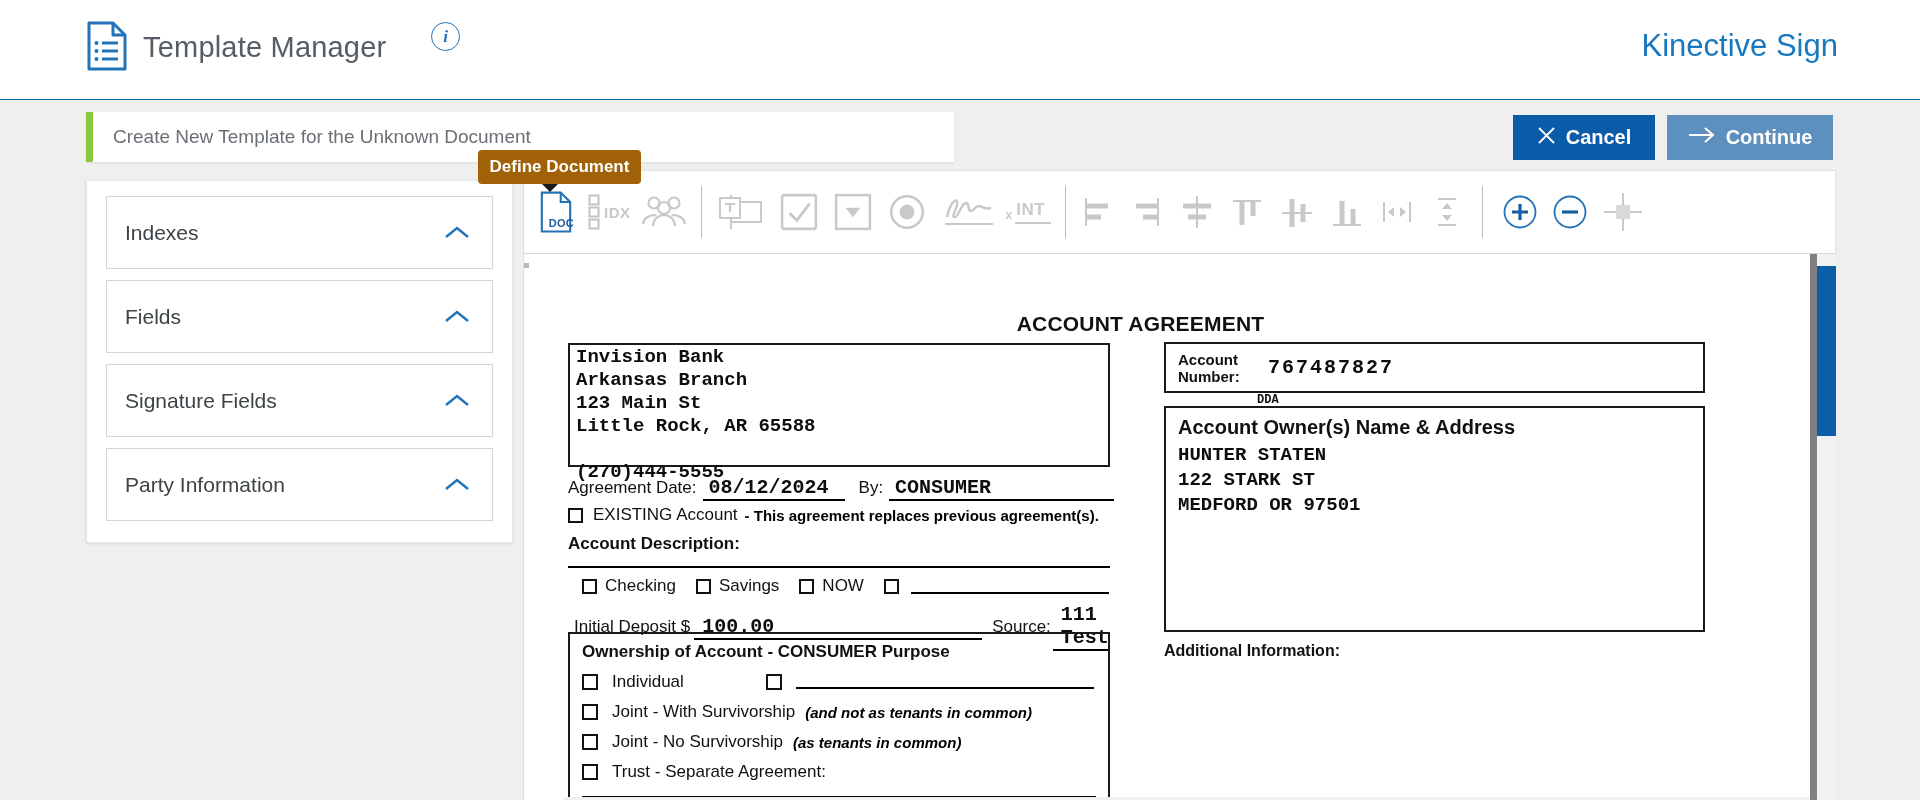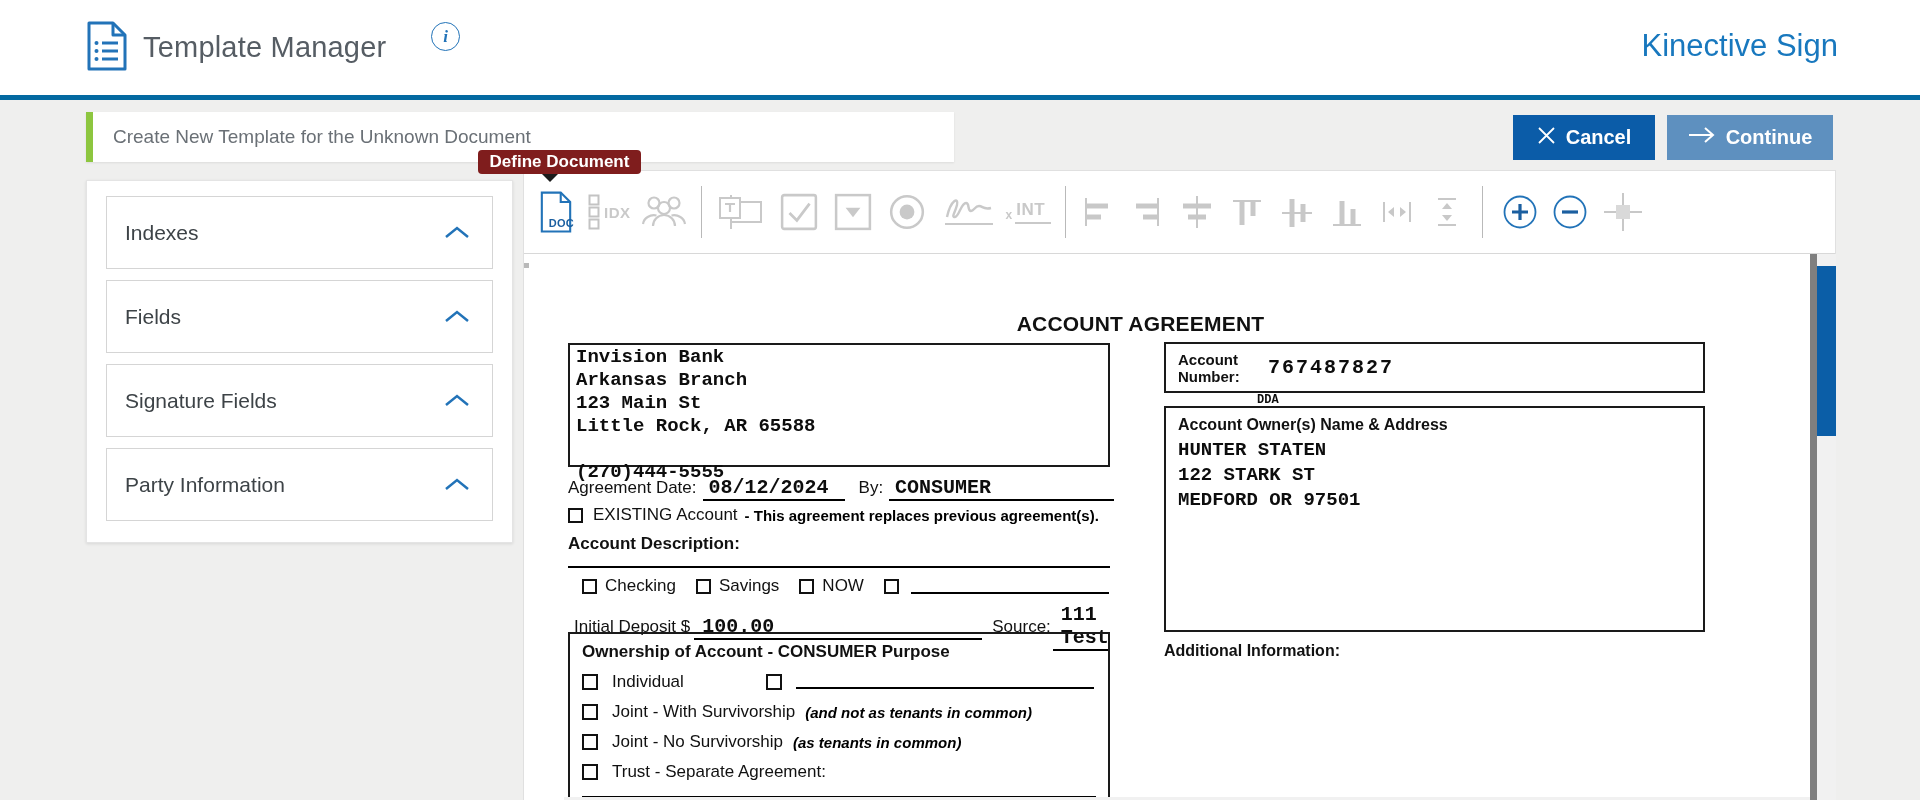--- a/index.html
+++ b/index.html
@@ -1,40 +1,40 @@
 <!DOCTYPE html>
 <html><head>
 <meta charset="utf-8">
 <style>
   * { margin:0; padding:0; box-sizing:border-box; }
   html,body { width:1920px; height:800px; }
   body { font-family:"Liberation Sans", sans-serif; background:#efefee; }
   .stage { position:relative; width:1920px; height:800px; overflow:hidden; background:#efefee; }
 
   
-  .header { position:absolute; left:0; top:0; width:1920px; height:100px; background:#fff; border-bottom:5px solid #0369a1; }
+  .header { position:absolute; left:0; top:0; width:1920px; height:100px; background:#fff; border-bottom:1px solid #0369a1; }
   .logo { position:absolute; left:84px; top:20px; }
   .app-title { position:absolute; left:143px; top:31px; font-size:29px; color:#565d64; letter-spacing:0.2px; }
   .info-badge { position:absolute; left:431px; top:22px; width:29px; height:29px; border:1.5px solid #2273b8; border-radius:50%;
     color:#2273b8; font-family:"Liberation Serif", serif; font-style:italic; font-weight:bold; font-size:17px;
     display:flex; align-items:center; justify-content:center; }
   .brand { position:absolute; right:82px; top:28px; font-size:31px; color:#1878be; }
 
   
   .subbar { position:absolute; left:86px; top:112px; width:868px; height:50px; background:#fff;
     border-left:7px solid #8dc63f; box-shadow:0 1px 2px rgba(0,0,0,0.08); display:flex; align-items:center; }
   .subbar span { margin-left:20px; font-size:19px; color:#6a7076; }
 
   .btn { position:absolute; top:115px; height:45px; border:none; color:#fff; font-weight:bold; font-size:20px;
     font-family:"Liberation Sans", sans-serif; display:flex; align-items:center; justify-content:center; gap:10px; cursor:pointer; }
   .btn-cancel { left:1513px; width:142px; background:#0b5ca8; }
   .btn-continue { left:1667px; width:166px; background:#5e90bf; }
 
   
-  .tooltip { position:absolute; left:478px; top:150px; width:163px; height:24px; background:#7f1d1d; border-radius:4px;
+  .tooltip { position:absolute; left:478px; top:150px; width:163px; height:34px; background:#a16207; border-radius:4px;
     color:#fff; font-size:17px; font-weight:bold; display:flex; align-items:center; justify-content:center; z-index:30; }
   .tooltip .arrow { position:absolute; left:64px; bottom:-8px; width:0; height:0;
     border-left:8px solid transparent; border-right:8px solid transparent; border-top:8px solid #1b1b1b; }
 
   
   .sidebar { position:absolute; left:86px; top:180px; width:427px; height:363px; background:#fff;
     border:1px solid #e4e4e4; box-shadow:0 1px 3px rgba(0,0,0,0.10); }
   .acc { position:absolute; left:19px; width:387px; height:73px; border:1px solid #d5d5d5; background:#fff;
     display:flex; align-items:center; justify-content:space-between; padding:0 22px 0 18px; cursor:pointer; }
   .acc span { font-size:21px; color:#3d4347; }
@@ -64,21 +64,21 @@
   .mono { font-family:"Liberation Mono", monospace; font-weight:bold; color:#0d0d0d; }
   .doc-title { position:absolute; left:44px; top:58px; width:1145px; text-align:center; font-size:21px; font-weight:bold; color:#111; letter-spacing:0.2px; }
   .bank-box { position:absolute; left:44px; top:89px; width:542px; height:124px; border:2px solid #1a1a1a; padding:1px 6px; }
   .bank-box div { font-size:19px; line-height:23px; min-height:23px; }
   .acct-box { position:absolute; left:640px; top:88px; width:541px; height:51px; border:2px solid #1a1a1a;
     display:flex; align-items:center; padding-left:12px; }
   .acct-label { font-size:15px; font-weight:bold; color:#111; line-height:17px; width:82px; }
   .acct-value { font-size:20px; letter-spacing:2px; margin-left:8px; }
   .dda { position:absolute; left:733px; top:139px; font-size:12px; }
   .owner-box { position:absolute; left:640px; top:152px; width:541px; height:226px; border:2px solid #1a1a1a; padding:8px 12px; }
-  .owner-head { font-size:16px; font-weight:bold; color:#111; }
+  .owner-head { font-size:20px; font-weight:bold; color:#111; }
   .owner-box .mono div { font-size:19px; line-height:25px; }
   .owner-lines { margin-top:4px; }
   .additional { position:absolute; left:640px; top:388px; font-size:16px; font-weight:bold; color:#111; }
 
   .flabel { font-size:17px; color:#111; }
   .fbold { font-size:17px; font-weight:bold; color:#111; }
   .cb { display:inline-block; width:15px; height:15px; border:2px solid #111; background:#fff; flex:none; }
   .uline { border-bottom:2.5px solid #000; }
 
   .agr-row { position:absolute; left:44px; top:222px; width:546px; display:flex; align-items:baseline; }

